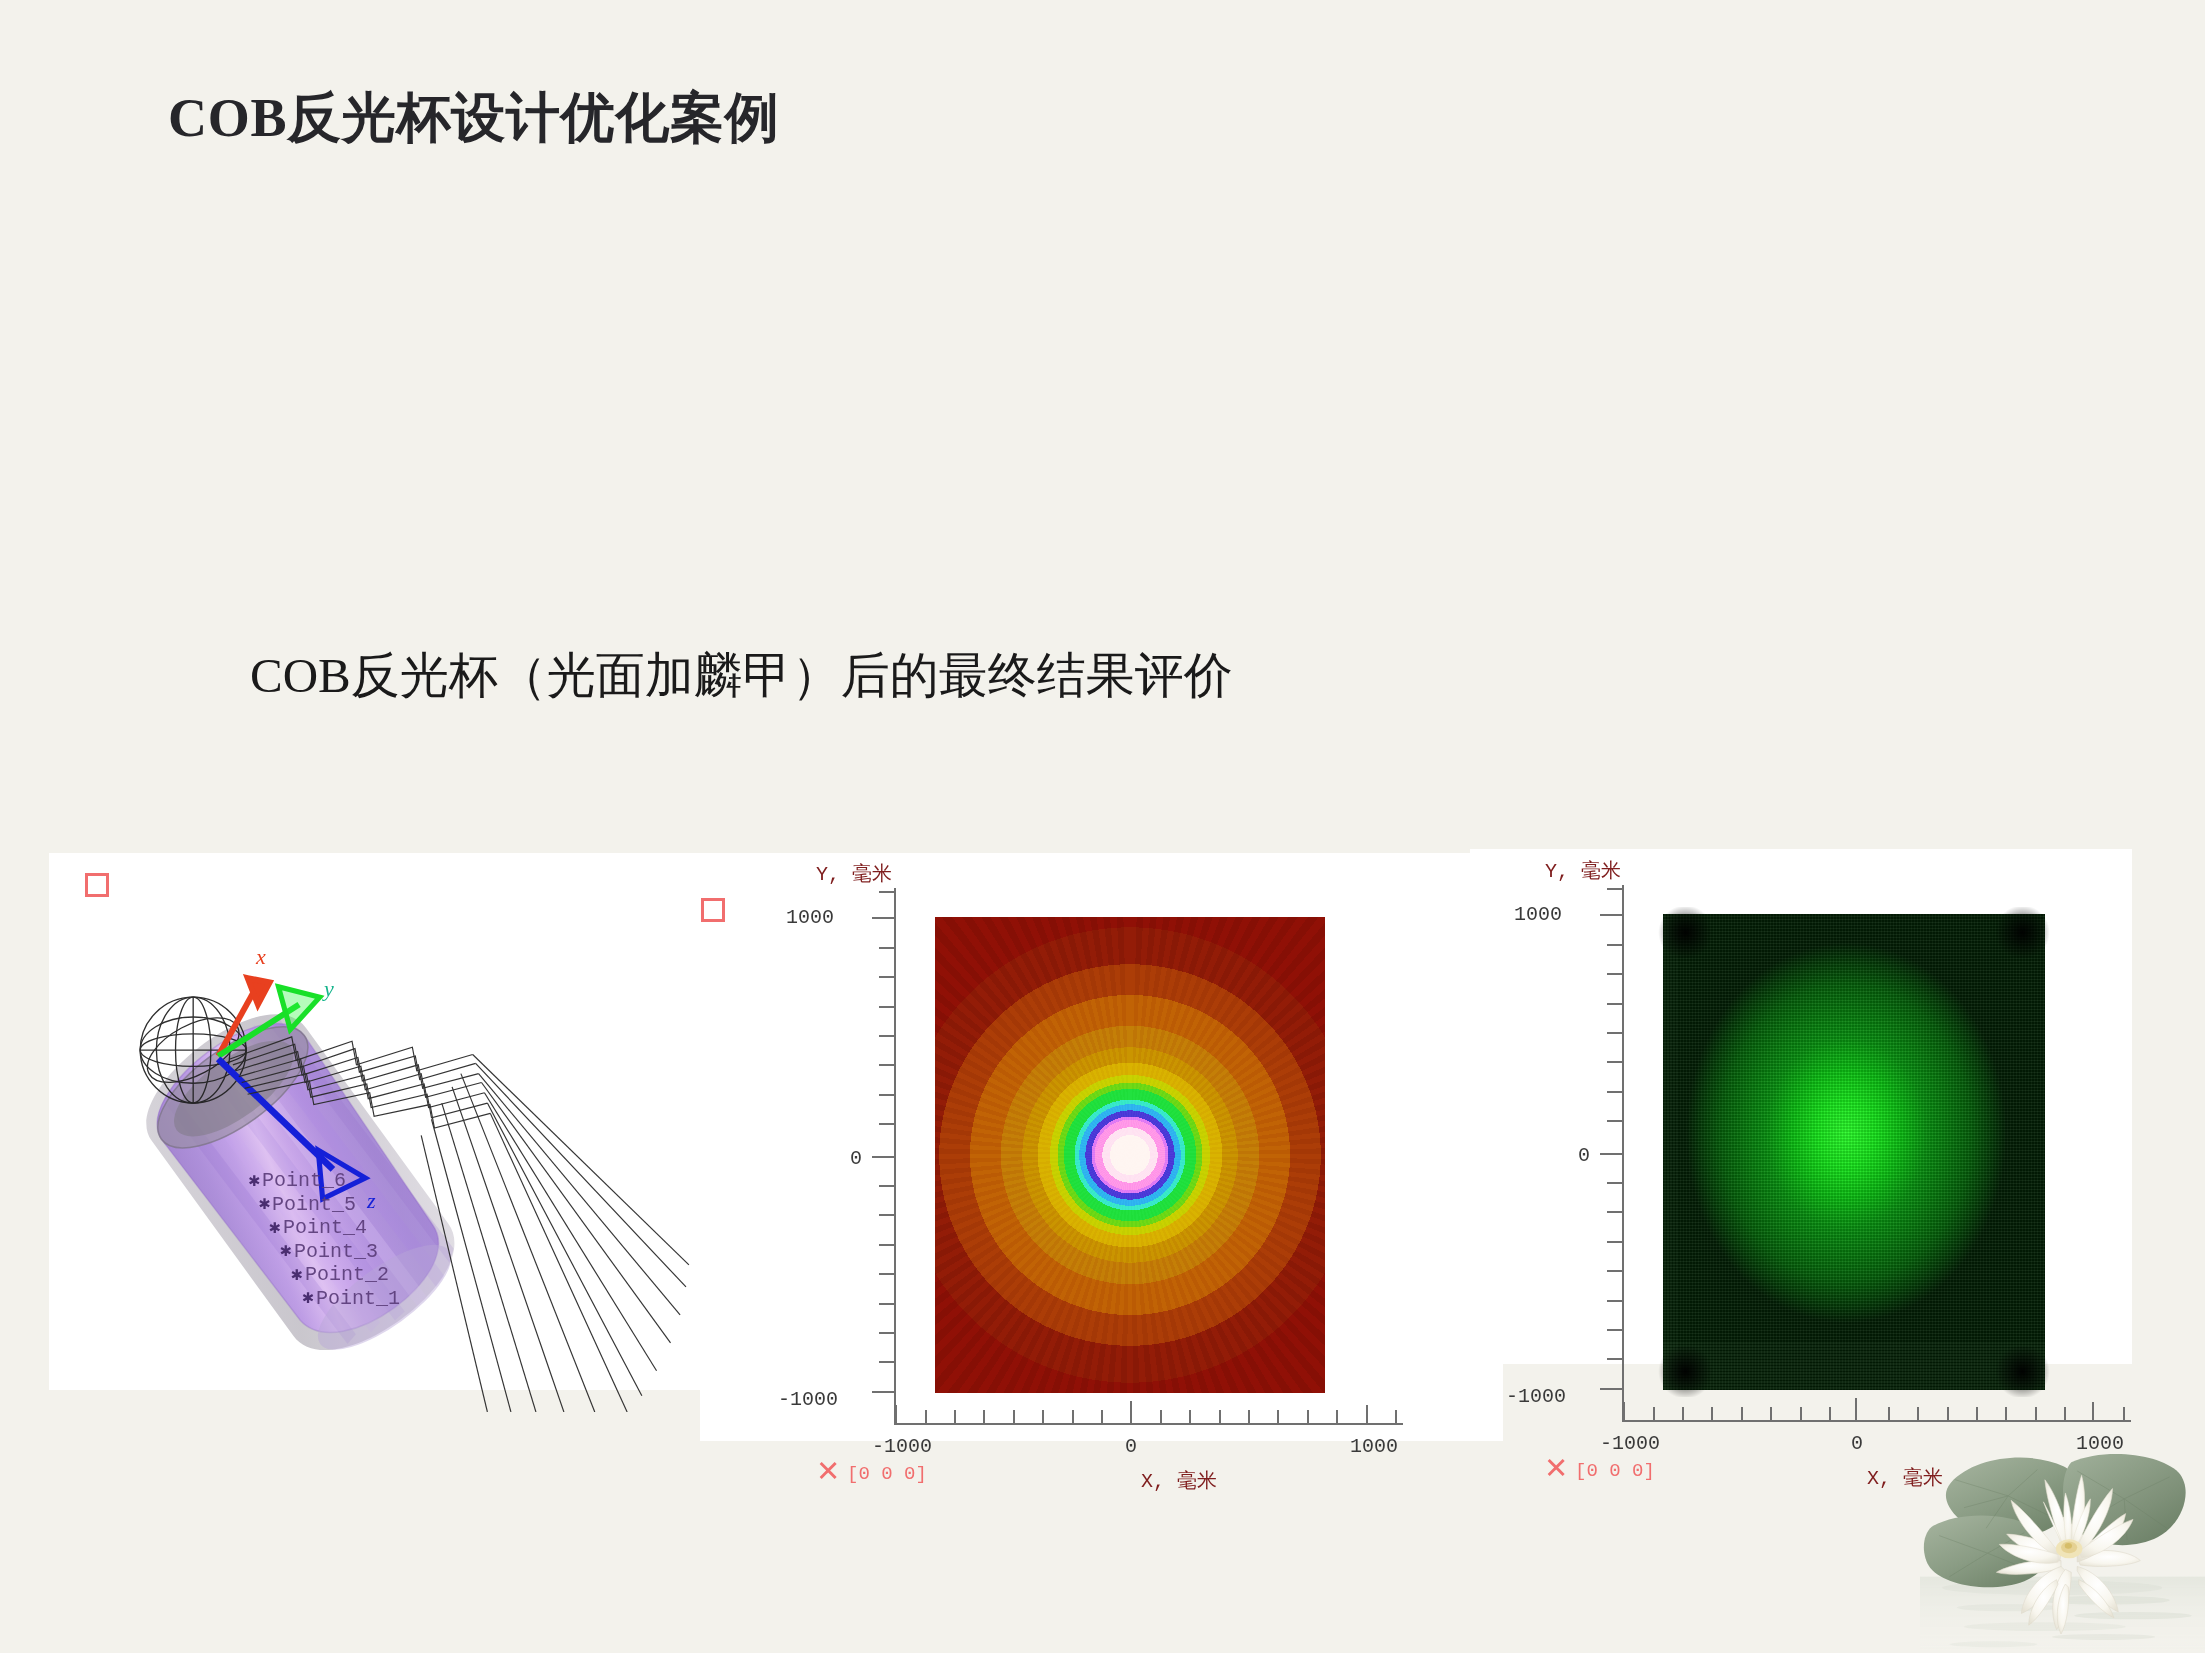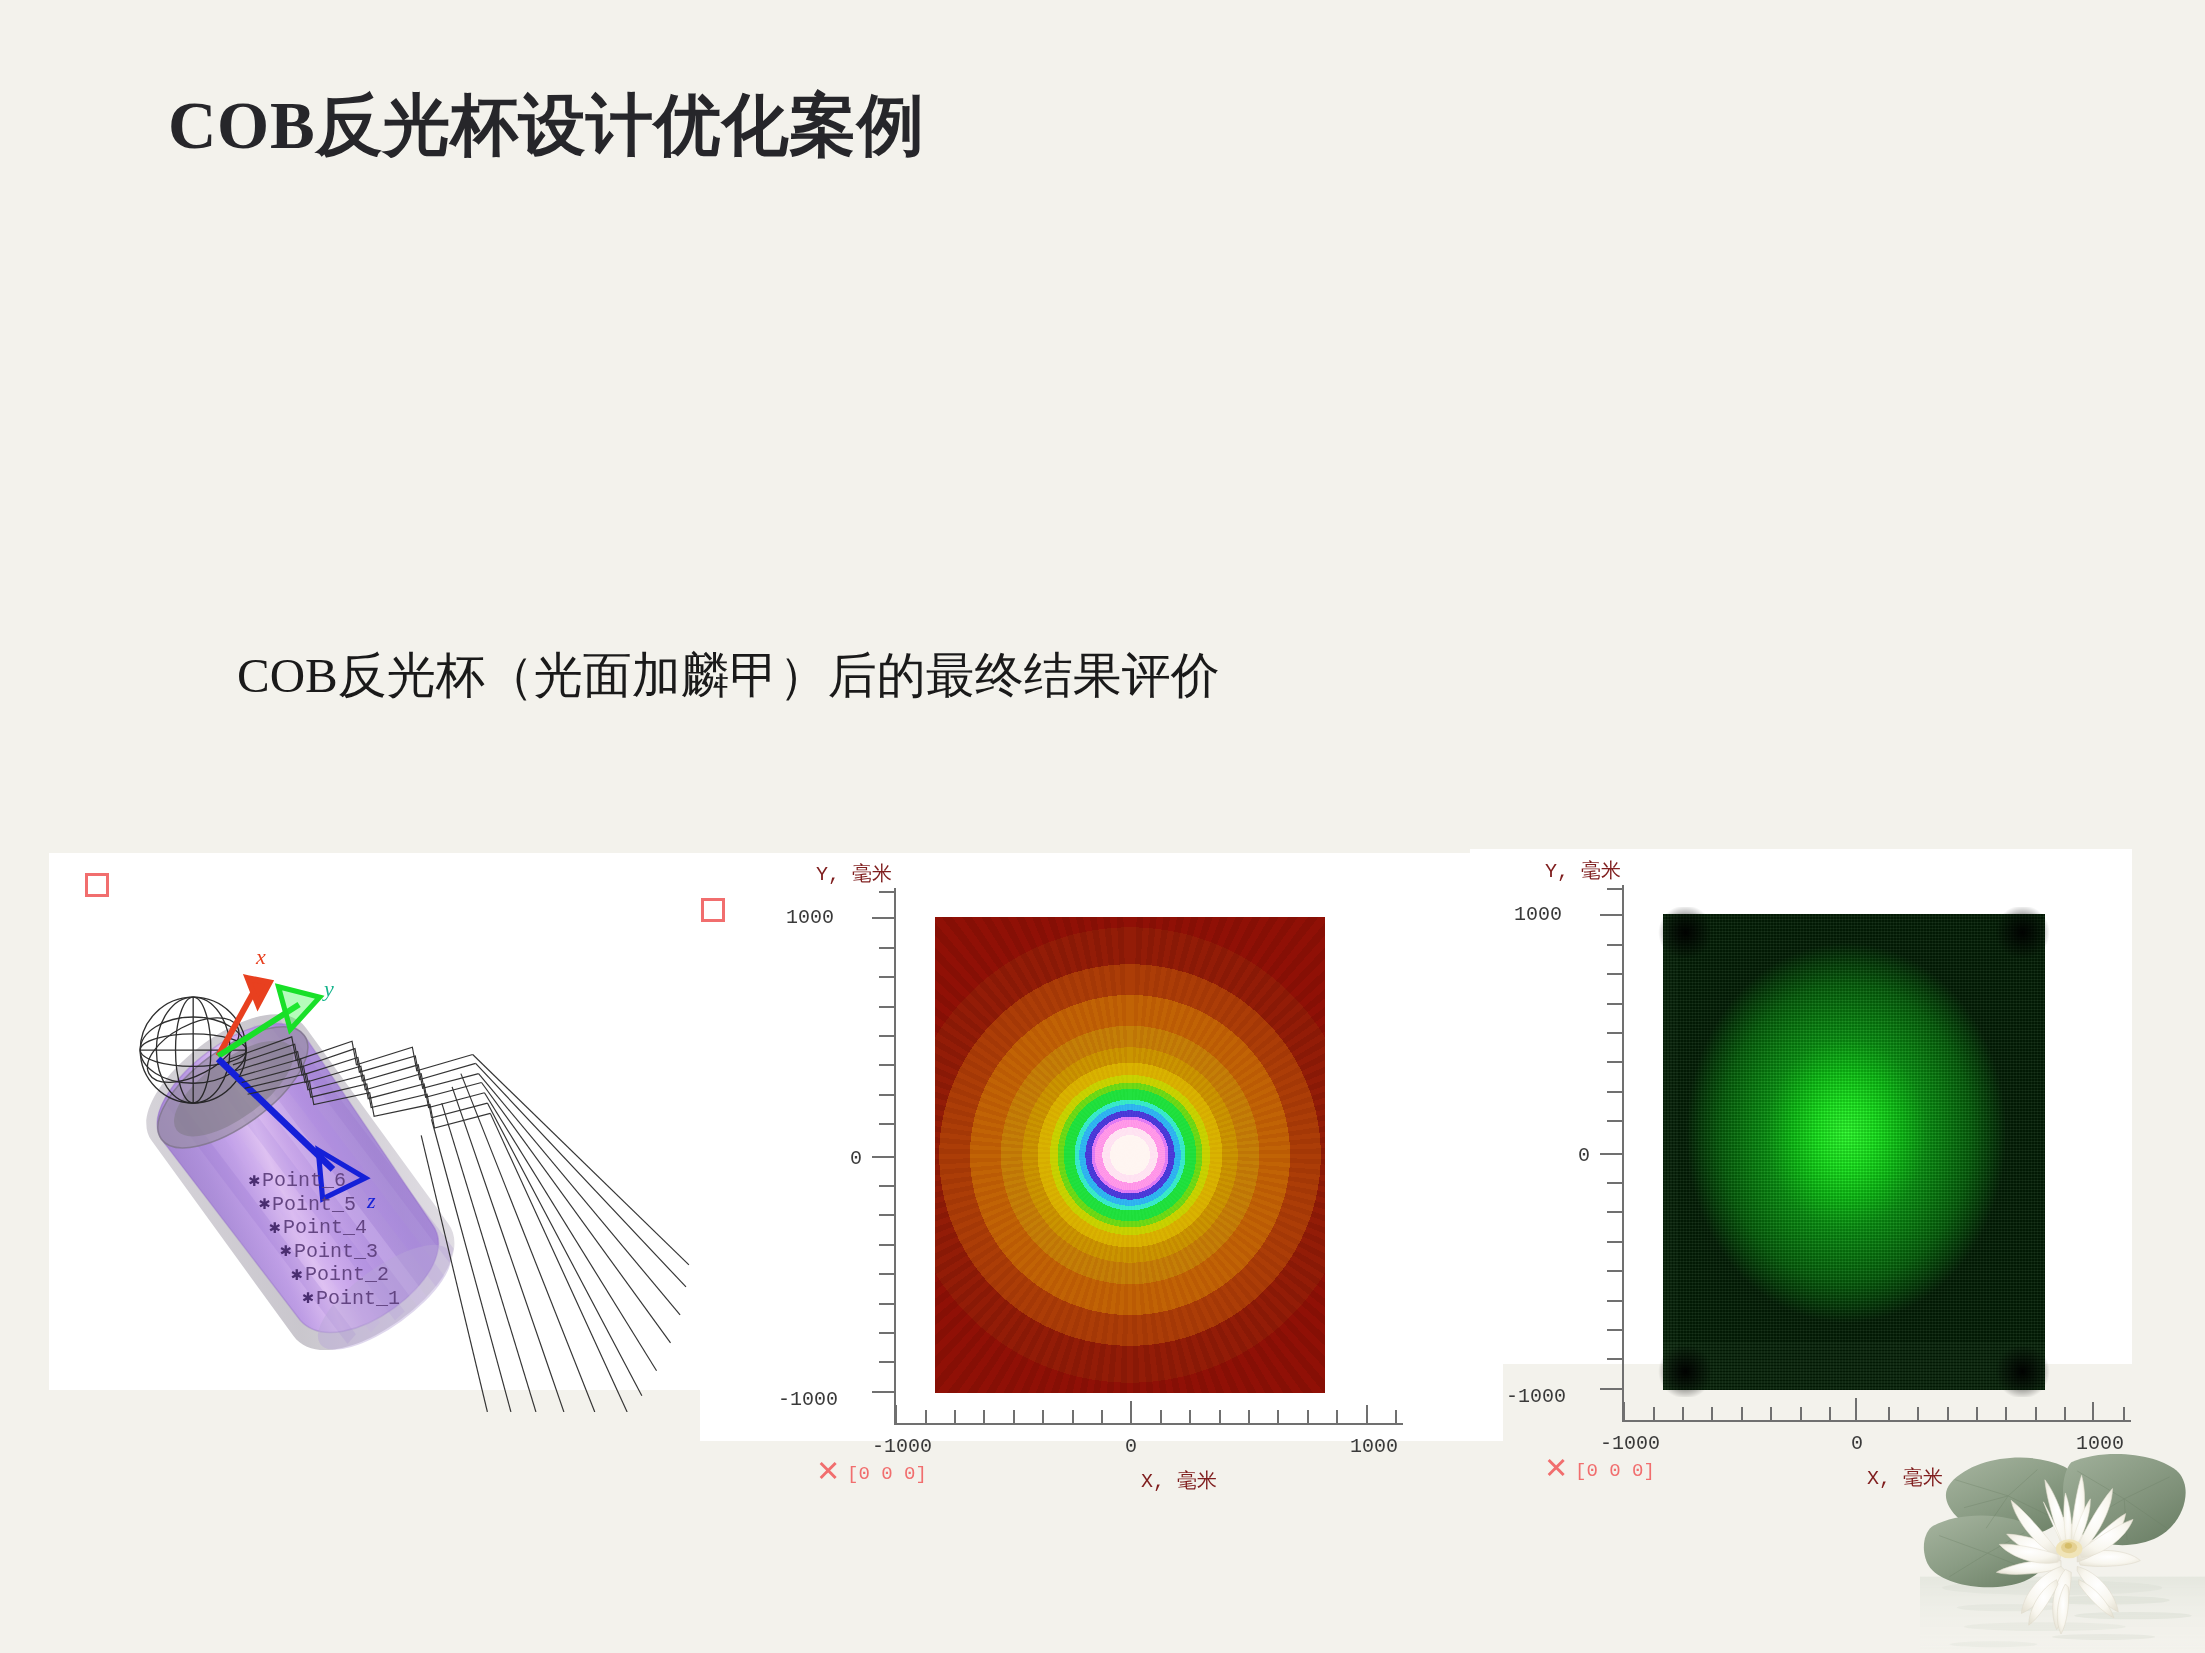--- a/index.html
+++ b/index.html
@@ -18,40 +18,40 @@
     width: 2205px; height: 1654px;
     background: #F3F2EC;
     overflow: hidden;
   }
 
   
   .title {
     position: absolute;
     left: 168px;
     top: 87px;
-    font-size: 67px;
+    font-size: 54px;
     font-weight: bold;
     color: #26262A;
     letter-spacing: 0.7px;
     white-space: nowrap;
     line-height: 1.15;
   }
   .subtitle {
     position: absolute;
     left: 163px;
     top: 435px;
     font-size: 54px;
     font-weight: bold;
     color: #0C0C0C;
     white-space: nowrap;
     letter-spacing: 0.4px;
   }
   .body-block {
     position: absolute;
-    left: 237px;
+    left: 250px;
     top: 643px;
     font-size: 49px;
     color: #1A1A1A;
     line-height: 1.33;
     white-space: nowrap;
     font-weight: normal;
   }
   .body-line2 { margin-left: 85px; }
 
   

